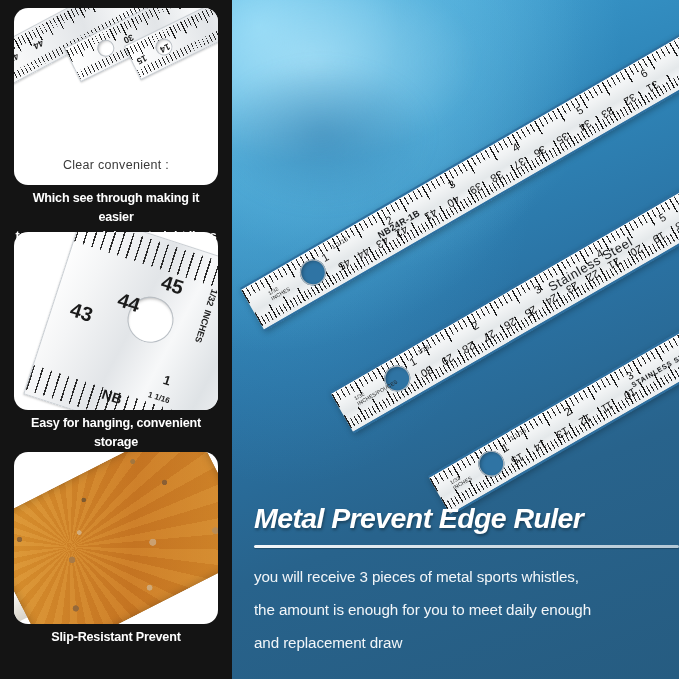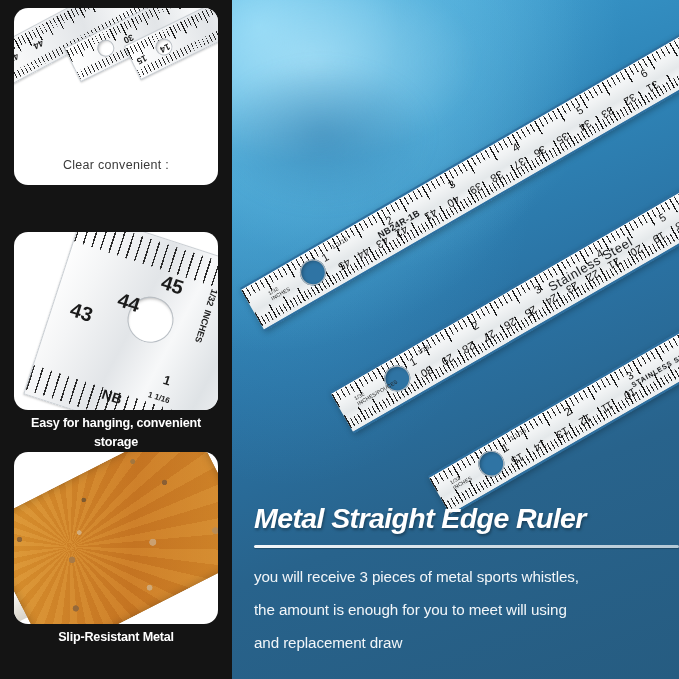--- a/index.html
+++ b/index.html
@@ -225,20 +225,24 @@
             <div class="ticks lg" style="top:2px;height:13px;"></div>
             <div class="ticks" style="bottom:2px;height:8px;"></div>
             <div class="hole" style="width:17px;height:17px;left:26px;top:9px;"></div>
             <span class="rnum" style="left:4px;top:14px;transform:rotate(180deg);">15</span>
             <span class="rnum" style="left:30px;top:14px;transform:rotate(180deg);">14</span>
           </div>
 
         </div>
         <div class="incard-label">Clear convenient :</div>
       </div>
+      <div class="caption">
+        <div>Which  see through making it easier</div>
+        <div>to measure and draw straight lines</div>
+      </div>
     </div>
 
     <div class="feature f2">
       <div class="card card-2">
         <div class="c2wrap">
           <div class="r2 steel">
             <div class="ticks" style="top:4px;height:26px;left:0;right:0;
                  background-image:repeating-linear-gradient(to right,#2b2b2b 0 1.4px,transparent 1.4px,transparent 9px);"></div>
             <div class="ticks" style="bottom:4px;height:26px;left:0;right:0;
                  background-image:repeating-linear-gradient(to right,#2b2b2b 0 1.4px,transparent 1.4px,transparent 9px);"></div>
@@ -258,21 +262,21 @@
         <div class="small">Easy for hanging, convenient storage</div>
       </div>
     </div>
 
     <div class="feature f3">
       <div class="card card-3">
         <div class="cork-edge"></div>
         <div class="cork"></div>
       </div>
       <div class="caption">
-        <div>Slip-Resistant Metal</div>
+        <div>Slip-Resistant Prevent</div>
       </div>
     </div>
 
   </div>
 
   <div class="main">
     <div class="sheen"></div>
     <div class="sheen2"></div>
 
     <div class="bigruler" style="left:8px;top:288px;width:560px;height:46px;transform:rotate(-30deg);">
@@ -355,22 +359,22 @@
       <span class="num flip" style="left:184px;top:24px;">11</span>
       <span class="num flip" style="left:210px;top:24px;">10</span>
 
       <span class="num" style="left:78px;top:8px;">1</span>
       <span class="num" style="left:150px;top:8px;">2</span>
       <span class="num" style="left:222px;top:8px;">3</span>
 
       <span class="unitlab" style="left:90px;top:6px;font-size:6px;">1 1/16</span>
     </div>
 
-    <div class="title">Metal Straight Edge Ruler</div>
+    <div class="title">Metal Prevent Edge Ruler</div>
     <div class="divider"></div>
     <div class="desc">
       <div>you will receive 3 pieces of metal sports whistles,</div>
-      <div>the amount is enough for you to meet will using</div>
+      <div>the amount is enough for you to meet daily enough</div>
       <div>and replacement draw</div>
     </div>
   </div>
 
 </div>
 
 </body></html>

